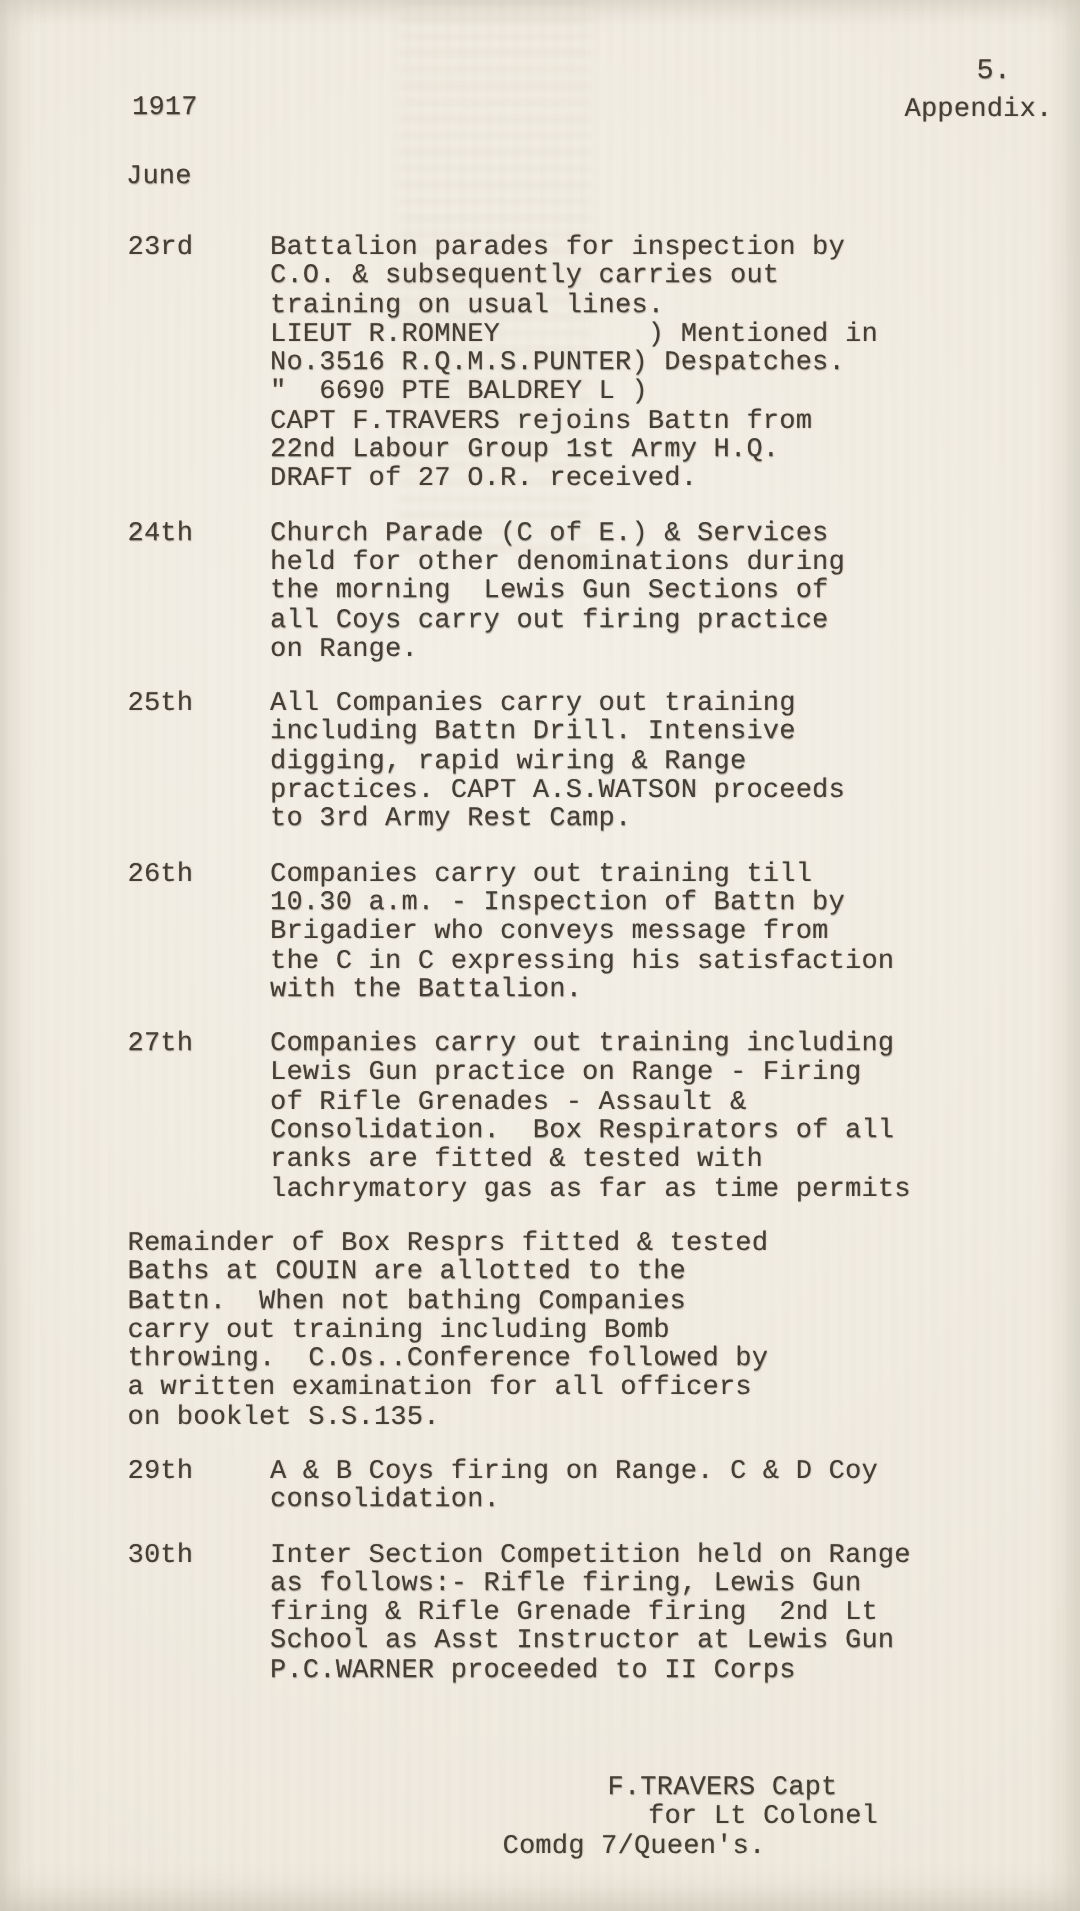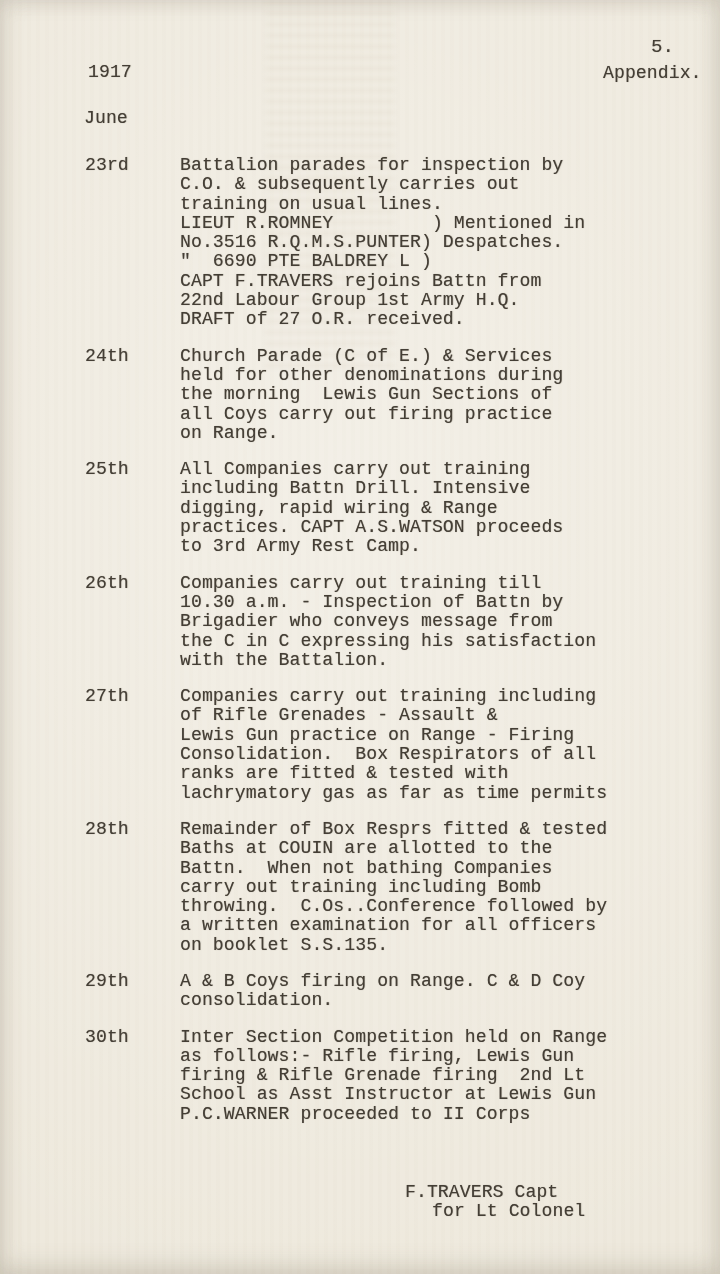--- a/index.html
+++ b/index.html
@@ -113,29 +113,28 @@
           <div class="txt line">10.30 a.m. - Inspection of Battn by</div>
           <div class="txt line">Brigadier who conveys message from</div>
           <div class="txt line">the C in C expressing his satisfaction</div>
           <div class="txt line">with the Battalion.</div>
         </div>
       </div>
       <div class="entry">
         <div class="txt date">27th</div>
         <div class="body">
           <div class="txt line">Companies carry out training including</div>
+          <div class="txt line">Lewis Gun practice on Range - Firing</div>
           <div class="txt line">of Rifle Grenades - Assault &amp;</div>
-          <div class="txt line">Lewis Gun practice on Range - Firing</div>
           <div class="txt line">Consolidation.  Box Respirators of all</div>
           <div class="txt line">ranks are fitted &amp; tested with</div>
           <div class="txt line">lachrymatory gas as far as time permits</div>
         </div>
       </div>
       <div class="entry">
-        <div class="txt date">28th</div>
         <div class="body">
           <div class="txt line">Remainder of Box Resprs fitted &amp; tested</div>
           <div class="txt line">Baths at COUIN are allotted to the</div>
           <div class="txt line">Battn.  When not bathing Companies</div>
           <div class="txt line">carry out training including Bomb</div>
           <div class="txt line">throwing.  C.Os..Conference followed by</div>
           <div class="txt line">a written examination for all officers</div>
           <div class="txt line">on booklet S.S.135.</div>
         </div>
       </div>
@@ -154,14 +153,15 @@
           <div class="txt line">firing &amp; Rifle Grenade firing  2nd Lt</div>
           <div class="txt line">School as Asst Instructor at Lewis Gun</div>
           <div class="txt line">P.C.WARNER proceeded to II Corps</div>
         </div>
       </div>
     </div>
 
   <div class="signature">
     <div class="txt sig1">F.TRAVERS Capt</div>
     <div class="txt sig2">for Lt Colonel</div>
+    <div class="txt sig3">Comdg 7/Queen's.</div>
   </div>
 </div>
 
 </body></html>

